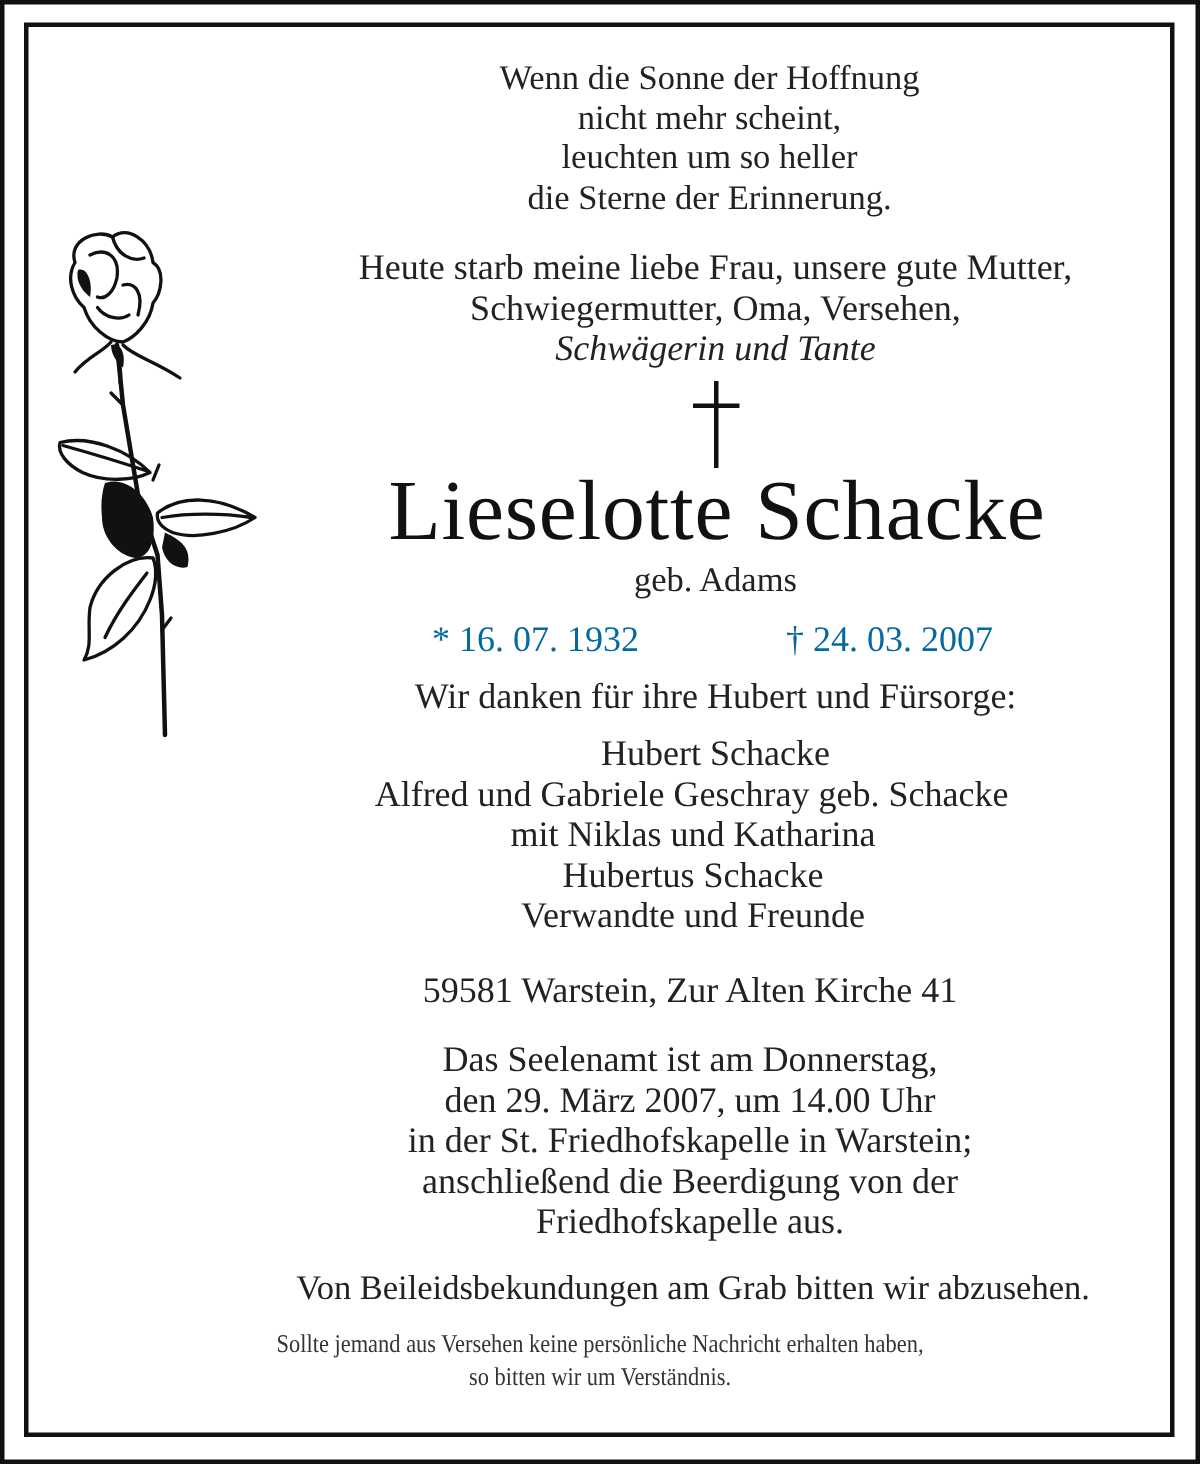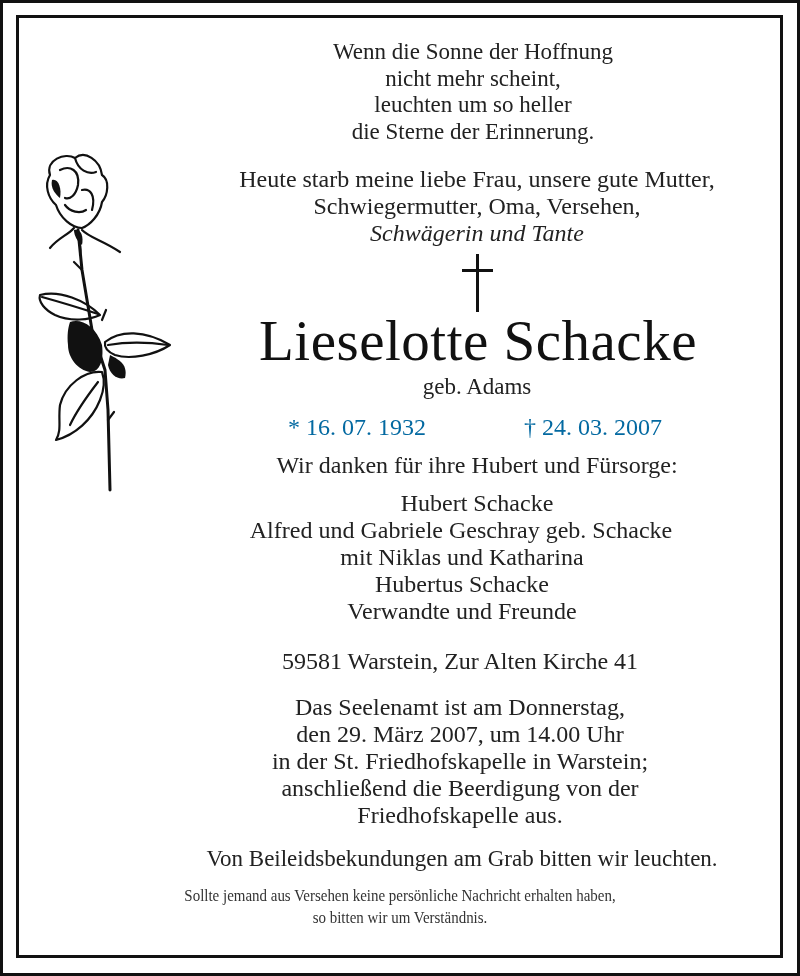--- a/index.html
+++ b/index.html
@@ -94,16 +94,16 @@
 <div class="line f24" style="left:462px; top:599px;">Verwandte und Freunde</div>
 
 <div class="line f24" style="left:460px; top:649px;">59581 Warstein, Zur Alten Kirche 41</div>
 
 <div class="line f24" style="left:460px; top:695px;">Das Seelenamt ist am Donnerstag,</div>
 <div class="line f24" style="left:460px; top:722px;">den 29. März 2007, um 14.00 Uhr</div>
 <div class="line f24" style="left:460px; top:749px;">in der St. Friedhofskapelle in Warstein;</div>
 <div class="line f24" style="left:460px; top:776px;">anschließend die Beerdigung von der</div>
 <div class="line f24" style="left:460px; top:803px;">Friedhofskapelle aus.</div>
 
-<div class="line f24" style="left:462px; top:847px; font-size:23px;">Von Beileidsbekundungen am Grab bitten wir leuchten.</div>
+<div class="line f24" style="left:462px; top:847px; font-size:23px;">Von Beileidsbekundungen am Grab bitten wir abzusehen.</div>
 
 <div class="line small" style="left:400px; top:887px;">Sollte jemand aus Versehen keine persönliche Nachricht erhalten haben,</div>
 <div class="line small" style="left:400px; top:909px;">so bitten wir um Verständnis.</div>
 
 </body></html>

